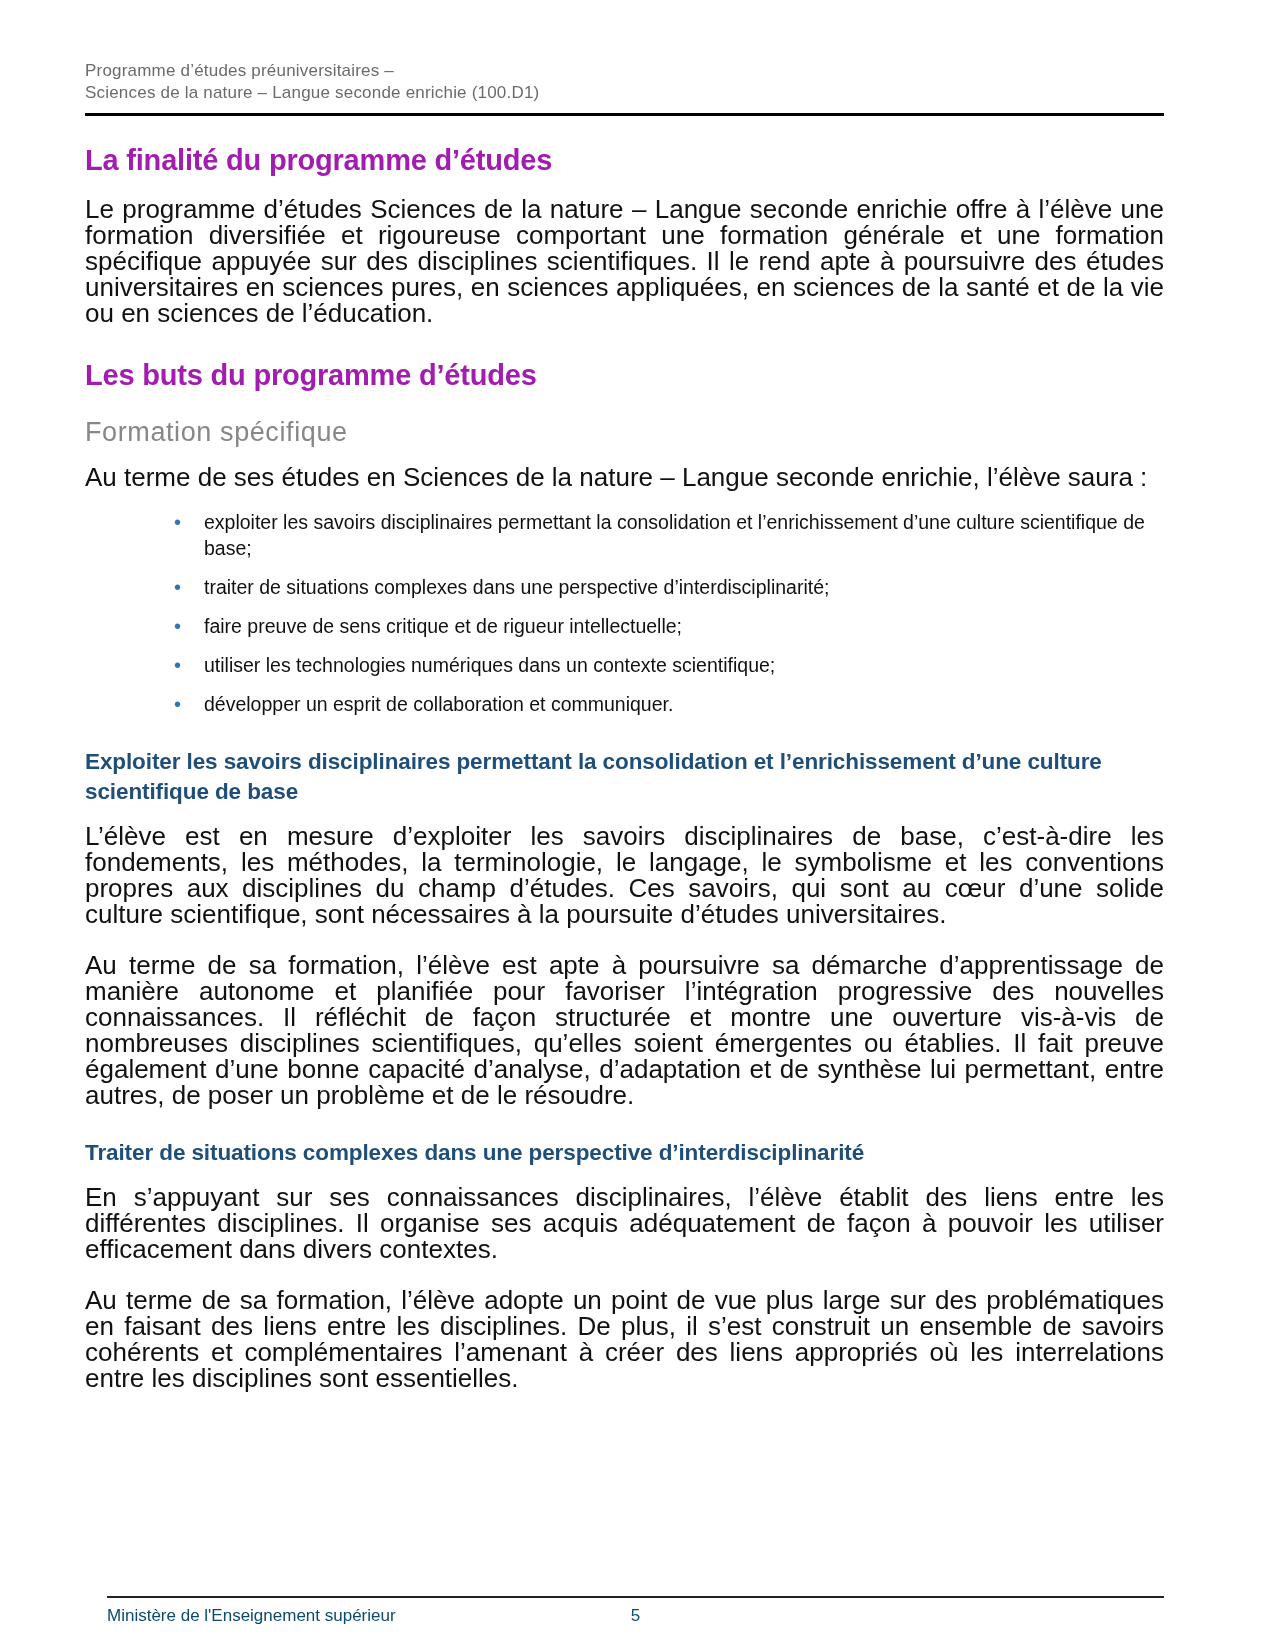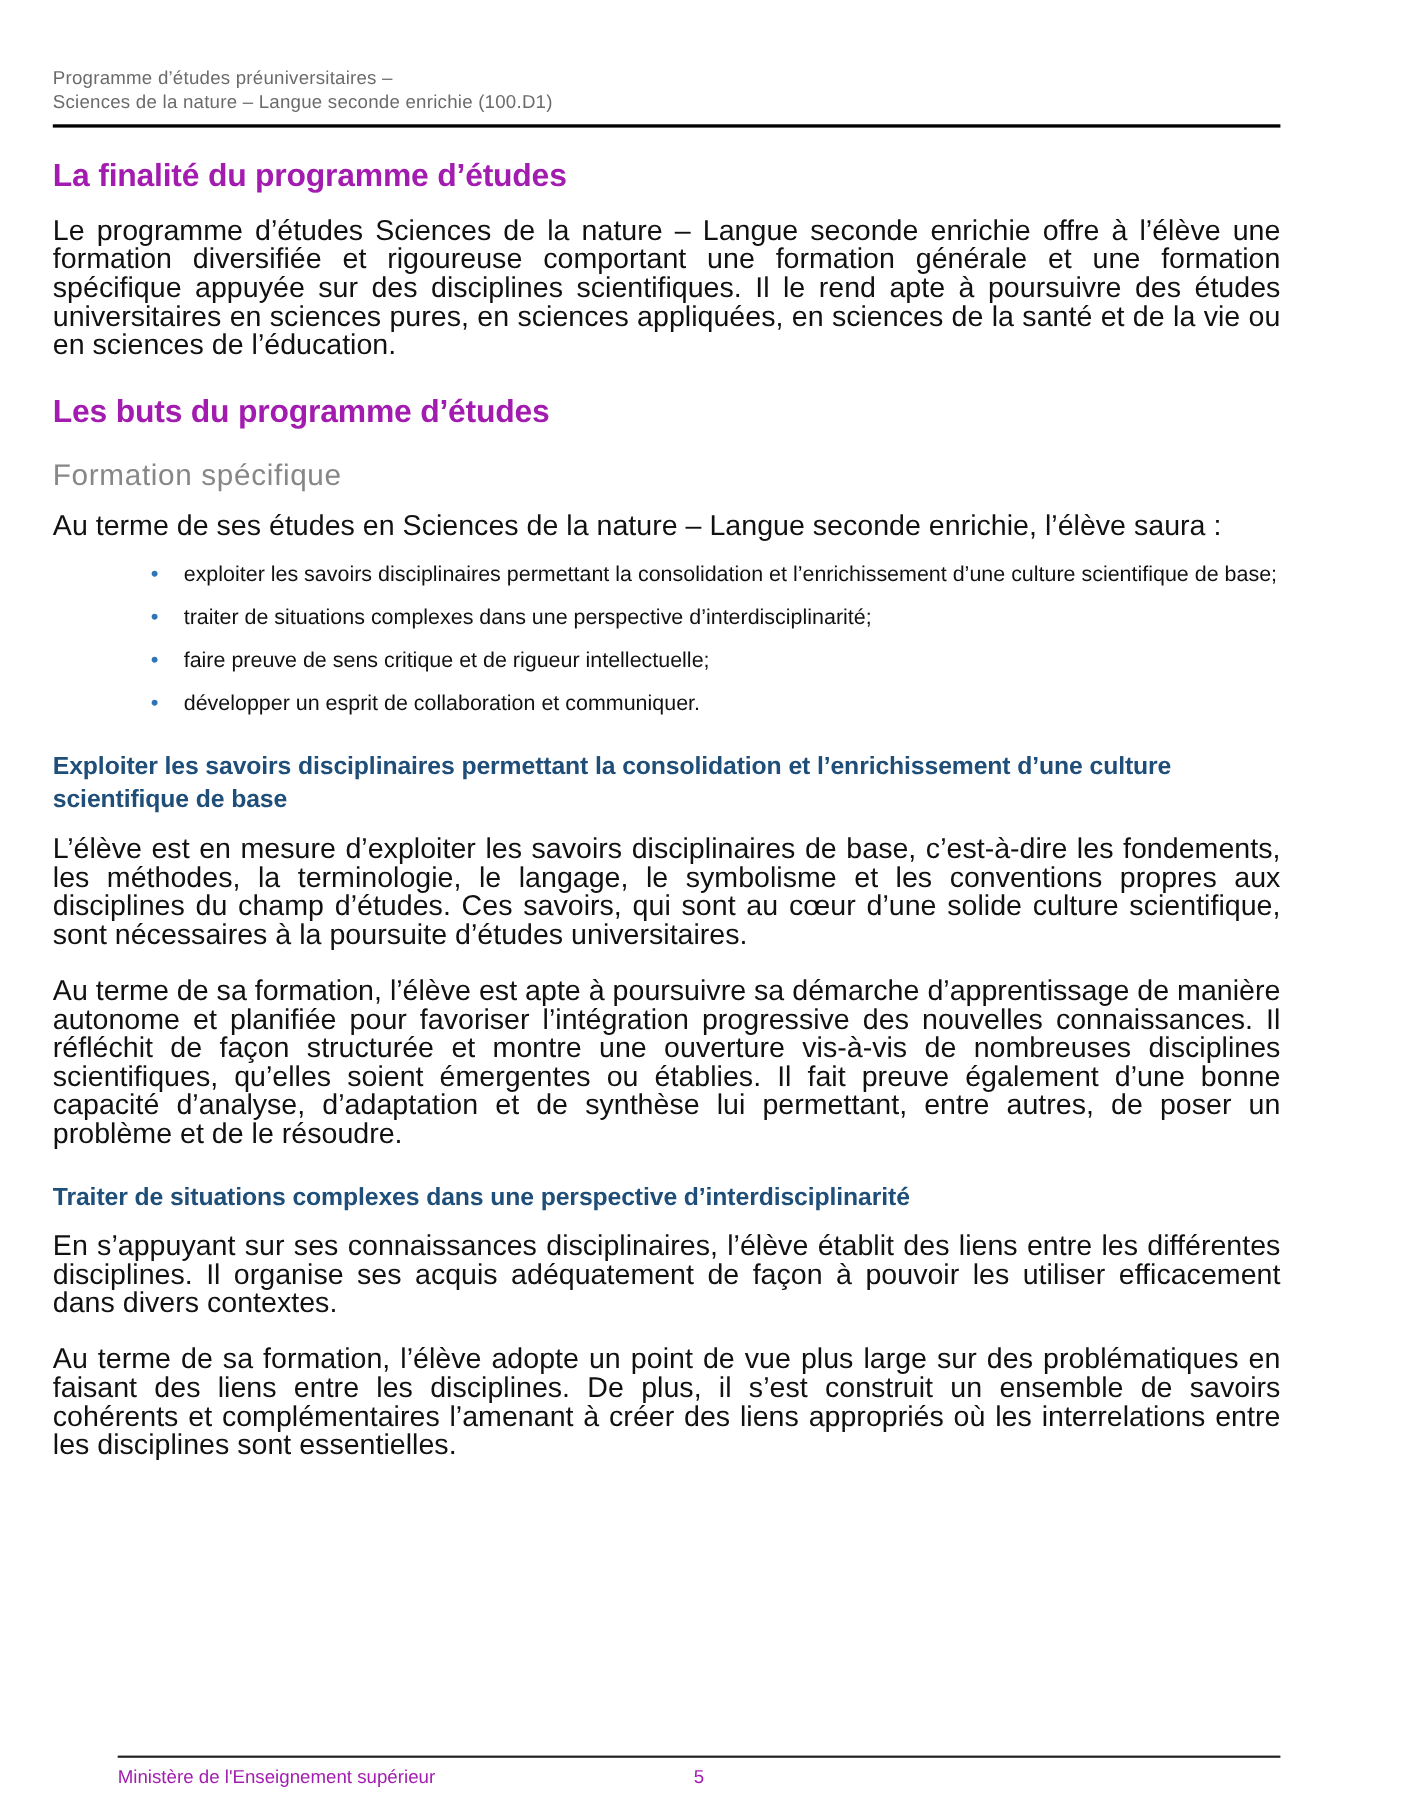--- a/index.html
+++ b/index.html
@@ -9,21 +9,21 @@
   }
   .page {
     position: relative;
     width: 1275px;
     height: 1650px;
     background: #ffffff;
     font-family: "Liberation Sans", sans-serif;
     color: #111111;
     overflow: hidden;
     box-sizing: border-box;
-    padding: 60px 111px 0 48px;
+    padding: 60px 111px 0 85px;
   }
   .doc-header {
     font-size: 17px;
     line-height: 22px;
     color: #6b6b6b;
     letter-spacing: 0.2px;
     border-bottom: 3px solid #000000;
     padding-bottom: 9px;
   }
   h1 {
@@ -94,21 +94,21 @@
     bottom: 23px;
   }
   .footer-rule {
     border-top: 2px solid #222222;
     margin-bottom: 7px;
   }
   .footer-row {
     position: relative;
     font-size: 17px;
     line-height: 22px;
-    color: #a21caf;
+    color: #0c4a6e;
   }
   .footer-page-number {
     position: absolute;
     left: 50%;
     transform: translateX(-50%);
     top: 0;
   }
 </style>
 </head>
 <body>
@@ -127,20 +127,21 @@
   <h1 class="second">Les buts du programme d’études</h1>
 
   <h2 class="thin">Formation spécifique</h2>
 
   <p class="intro">Au terme de ses études en Sciences de la nature – Langue seconde enrichie, l’élève saura :</p>
 
   <ul class="goals">
     <li>exploiter les savoirs disciplinaires permettant la consolidation et l’enrichissement d’une culture scientifique de base;</li>
     <li>traiter de situations complexes dans une perspective d’interdisciplinarité;</li>
     <li>faire preuve de sens critique et de rigueur intellectuelle;</li>
+    <li>utiliser les technologies numériques dans un contexte scientifique;</li>
     <li>développer un esprit de collaboration et communiquer.</li>
   </ul>
 
   <h3>Exploiter les savoirs disciplinaires permettant la consolidation et l’enrichissement d’une culture scientifique de base</h3>
 
   <p class="just">L’élève est en mesure d’exploiter les savoirs disciplinaires de base, c’est-à-dire les fondements, les méthodes, la terminologie, le langage, le symbolisme et les conventions propres aux disciplines du champ d’études. Ces savoirs, qui sont au cœur d’une solide culture scientifique, sont nécessaires à la poursuite d’études universitaires.</p>
   <p class="just">Au terme de sa formation, l’élève est apte à poursuivre sa démarche d’apprentissage de manière autonome et planifiée pour favoriser l’intégration progressive des nouvelles connaissances. Il réfléchit de façon structurée et montre une ouverture vis-à-vis de nombreuses disciplines scientifiques, qu’elles soient émergentes ou établies. Il fait preuve également d’une bonne capacité d’analyse, d’adaptation et de synthèse lui permettant, entre autres, de poser un problème et de le résoudre.</p>
 
   <h3>Traiter de situations complexes dans une perspective d’interdisciplinarité</h3>
 

